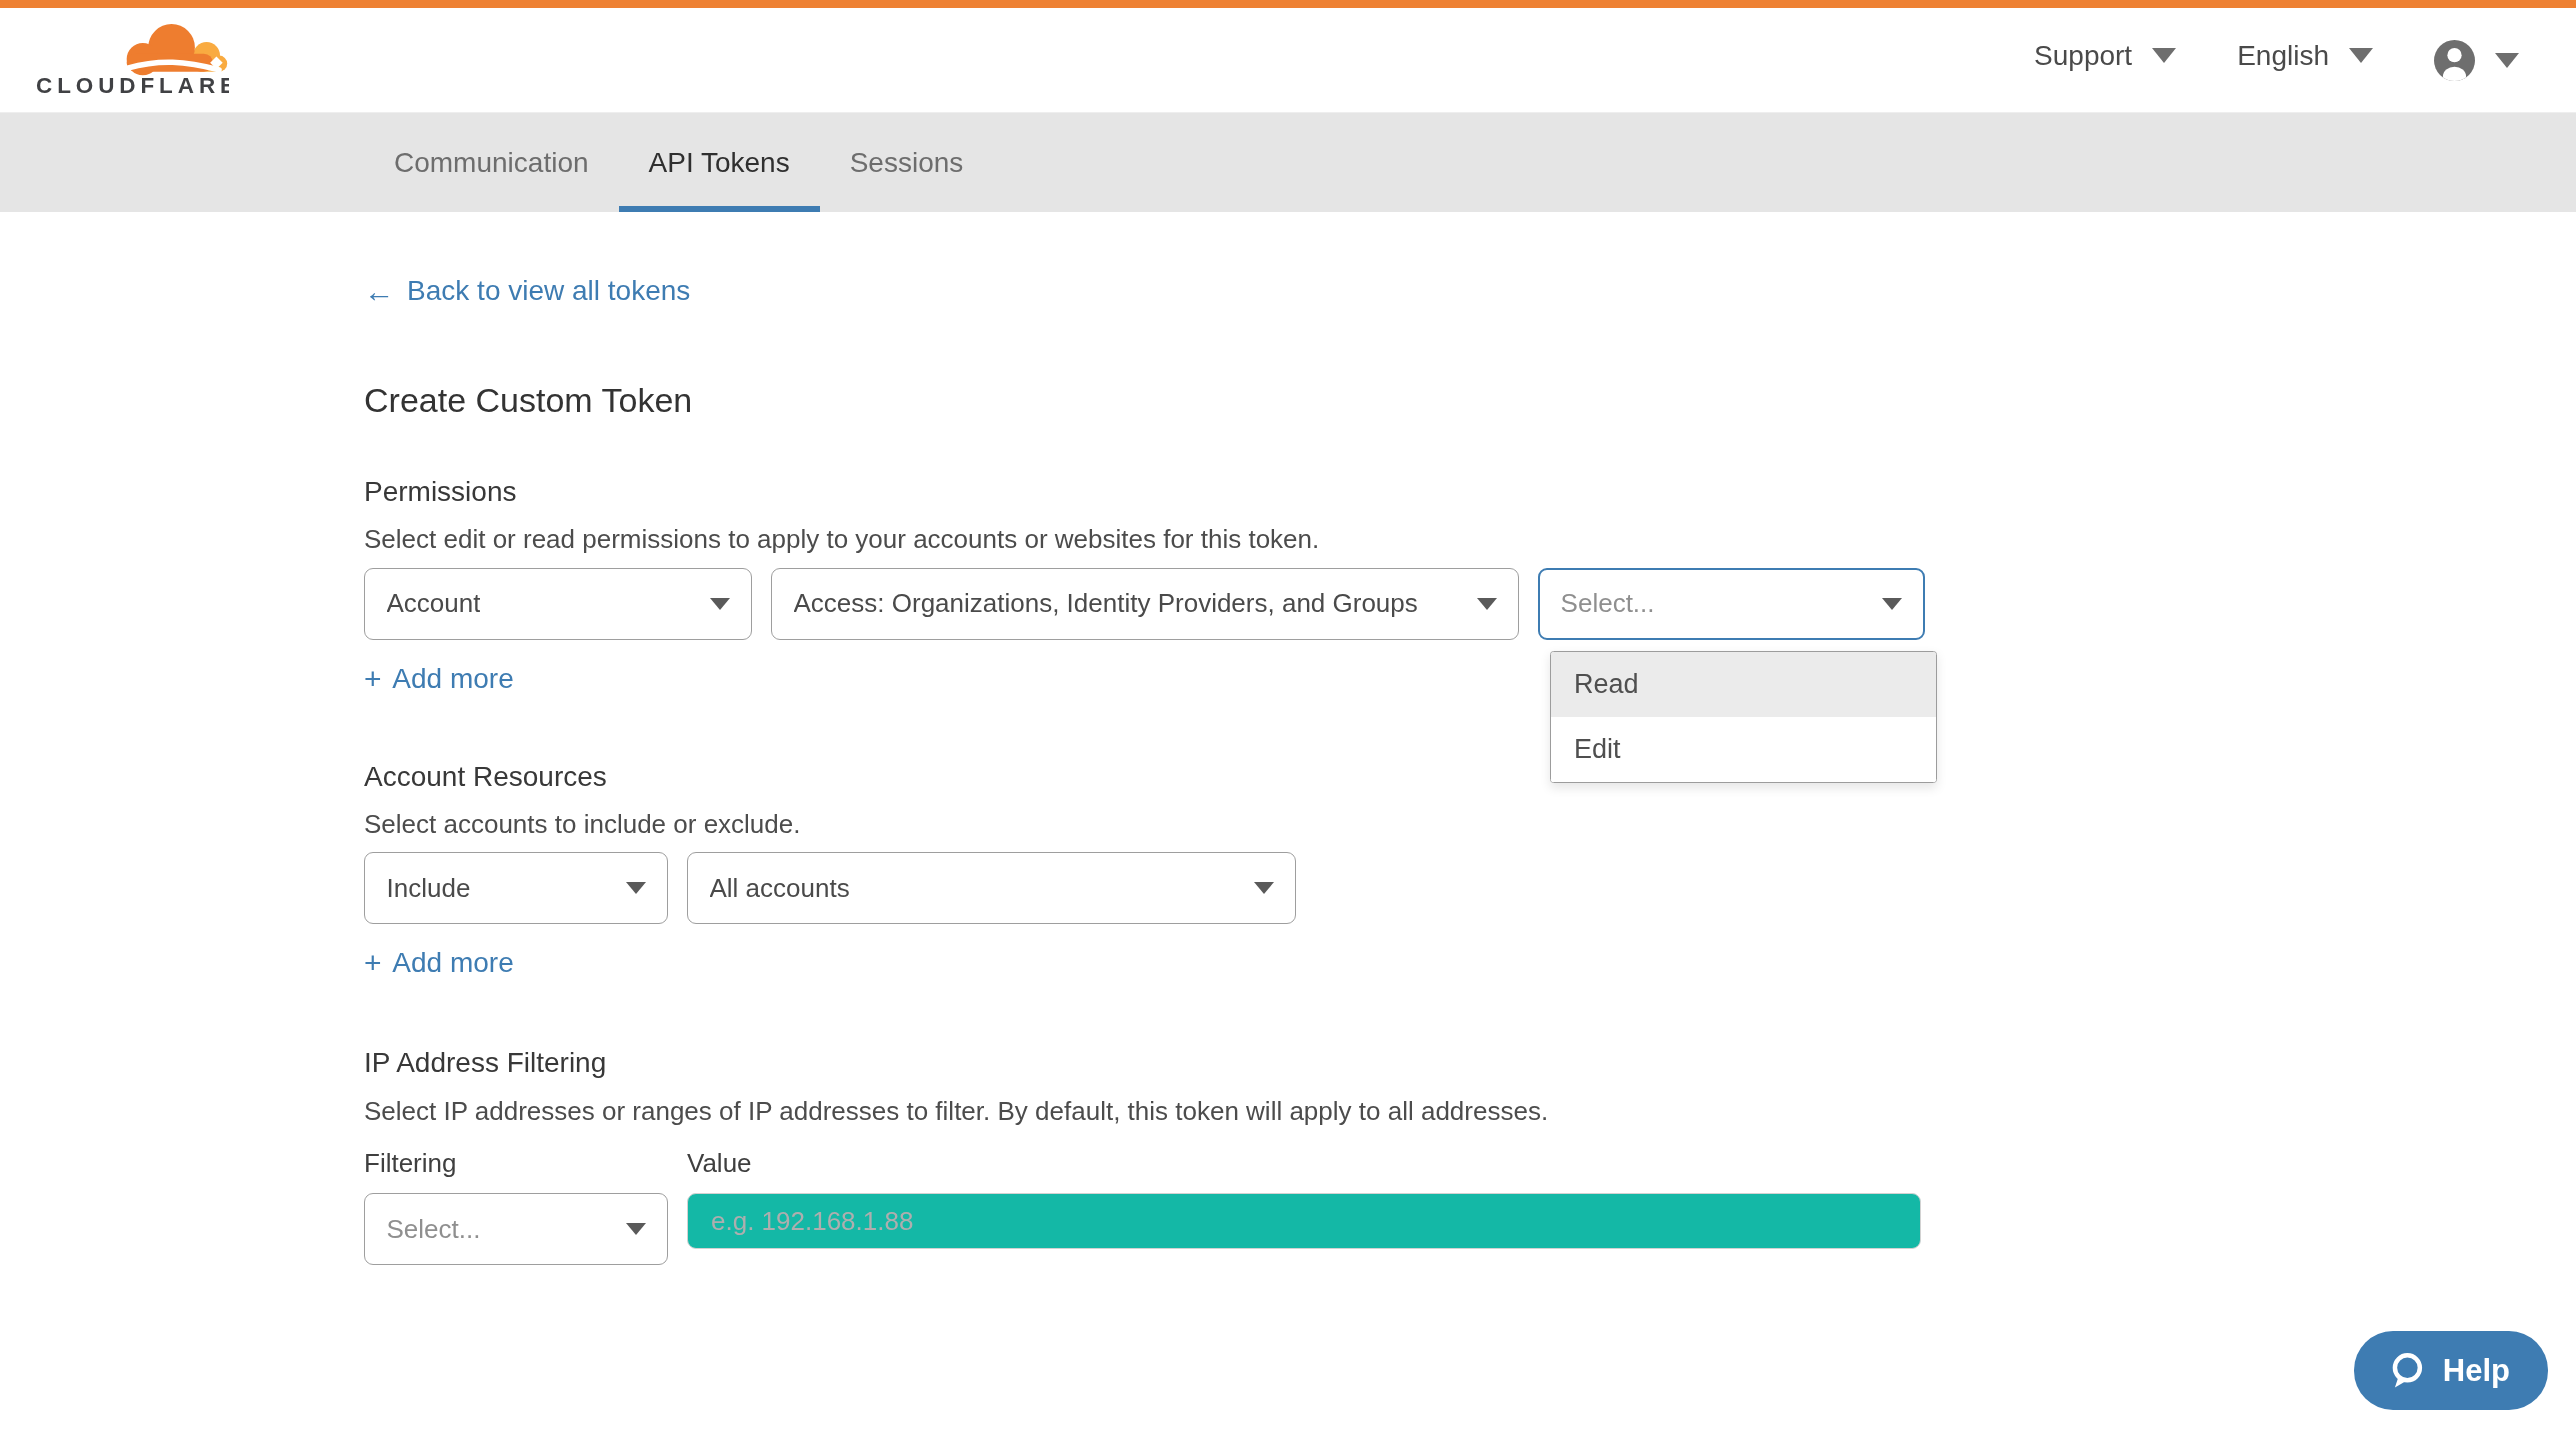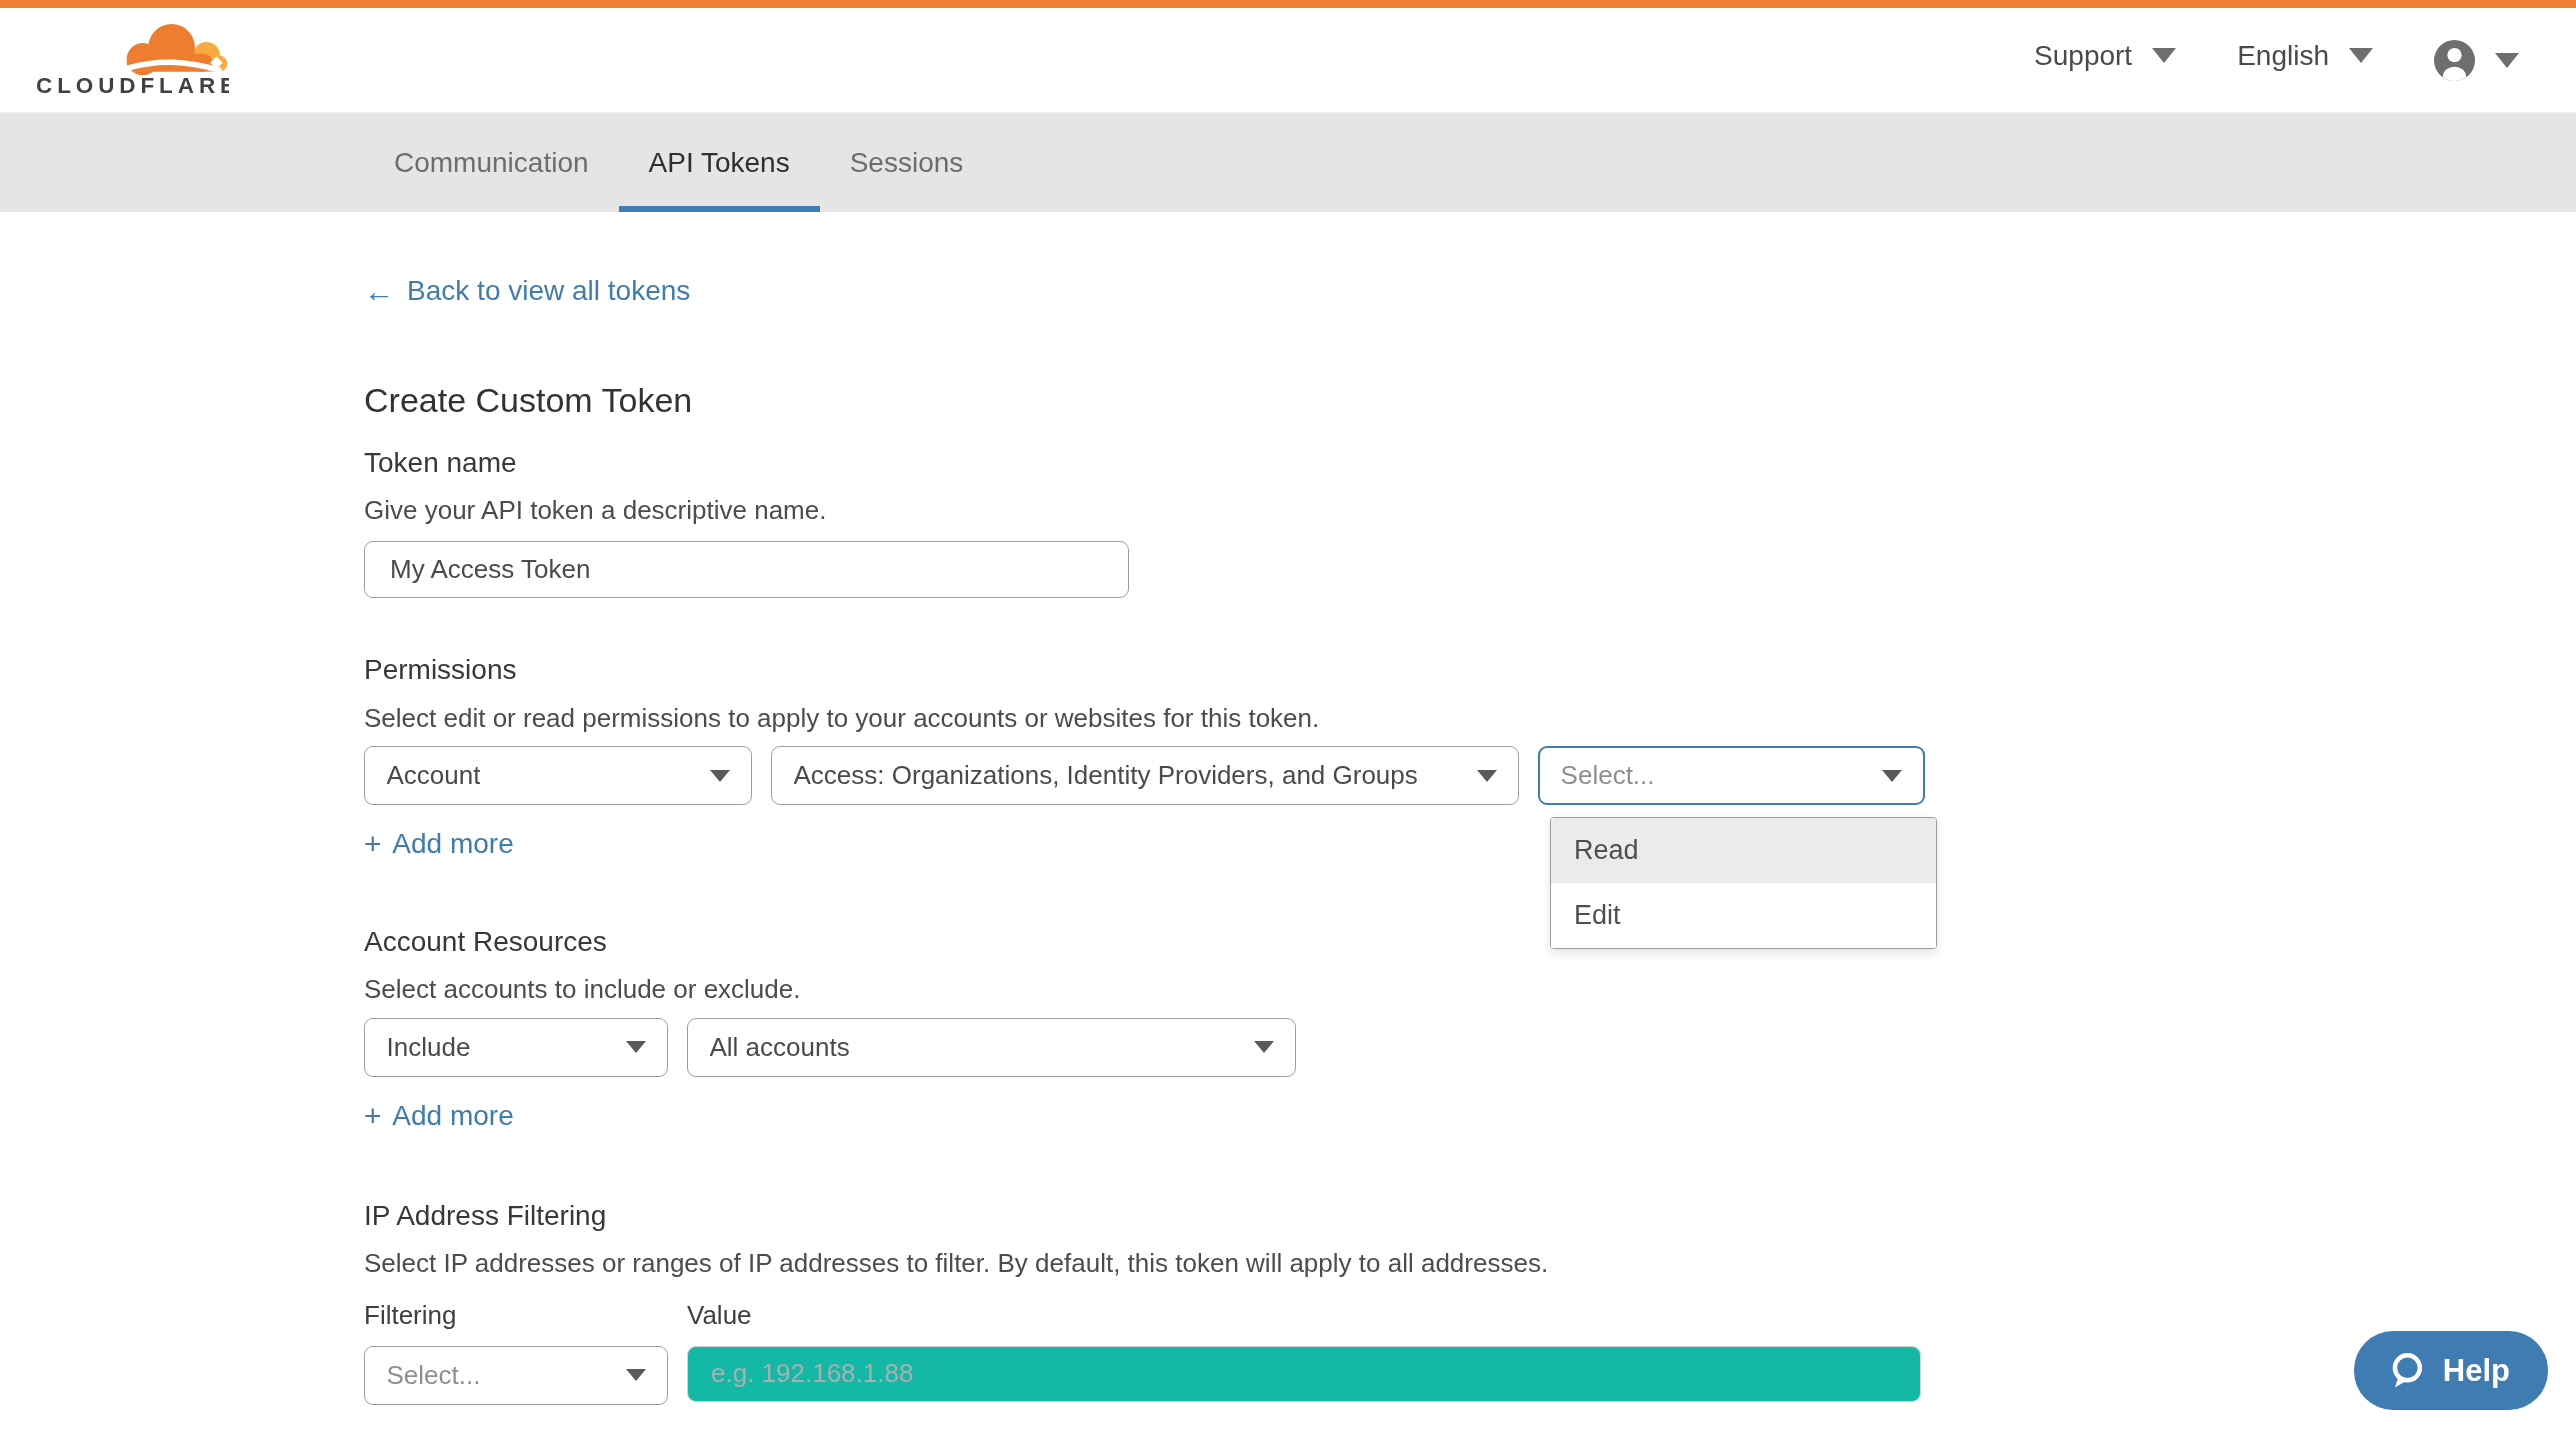--- a/index.html
+++ b/index.html
@@ -61,21 +61,21 @@
   .sec-acc   { margin-top: 66px; }
   .sec-ip    { margin-top: 68px; }
   input.text-input {
     display: block; margin-top: 15.3px; width: 765px; height: 57px;
     border: 1.8px solid #9e9e9e; border-radius: 9px;
     padding: 0 25px; font-size: 26px; color: #4a4a4a;
     font-family: inherit; background: #fff; outline: none;
   }
   .selects-row { display: flex; gap: 19px; margin-top: 12.6px; position: relative; }
   .select {
-    height: 59px; border: 1.8px solid #9e9e9e; border-radius: 9px; background: #fff;
+    height: 72px; border: 1.8px solid #9e9e9e; border-radius: 9px; background: #fff;
     display: flex; align-items: center; justify-content: space-between;
     padding: 0 21.5px; font-size: 26px; color: #4a4a4a; cursor: pointer;
   }
   .select > span { white-space: nowrap; overflow: hidden; }
   .select.focused { border: 2.7px solid #3e7cb2; padding: 0 20.6px; }
   .select .placeholder { color: #8f8f8f; }
   .w-account  { width: 388px; }
   .w-access   { width: 748px; }
   .w-level    { width: 387px; }
   .w-include  { width: 304px; }
@@ -179,25 +179,20 @@
 </nav>
 
 <main>
   <a class="back-link">
     <span class="arrow">←</span>
     <span>Back to view all tokens</span>
   </a>
 
   <h1 class="page-title">Create Custom Token</h1>
 
-  <section class="sec-token">
-    <h2>Token name</h2>
-    <p class="desc">Give your API token a descriptive name.</p>
-    <input class="text-input" type="text" value="My Access Token" style="">
-  </section>
 
   <section class="sec-perm">
     <h2>Permissions</h2>
     <p class="desc">Select edit or read permissions to apply to your accounts or websites for this token.</p>
     <div class="selects-row">
       <div class="select w-account">
         <span>Account</span>
         <span class="select-caret"></span>
       </div>
       <div class="select w-access">

